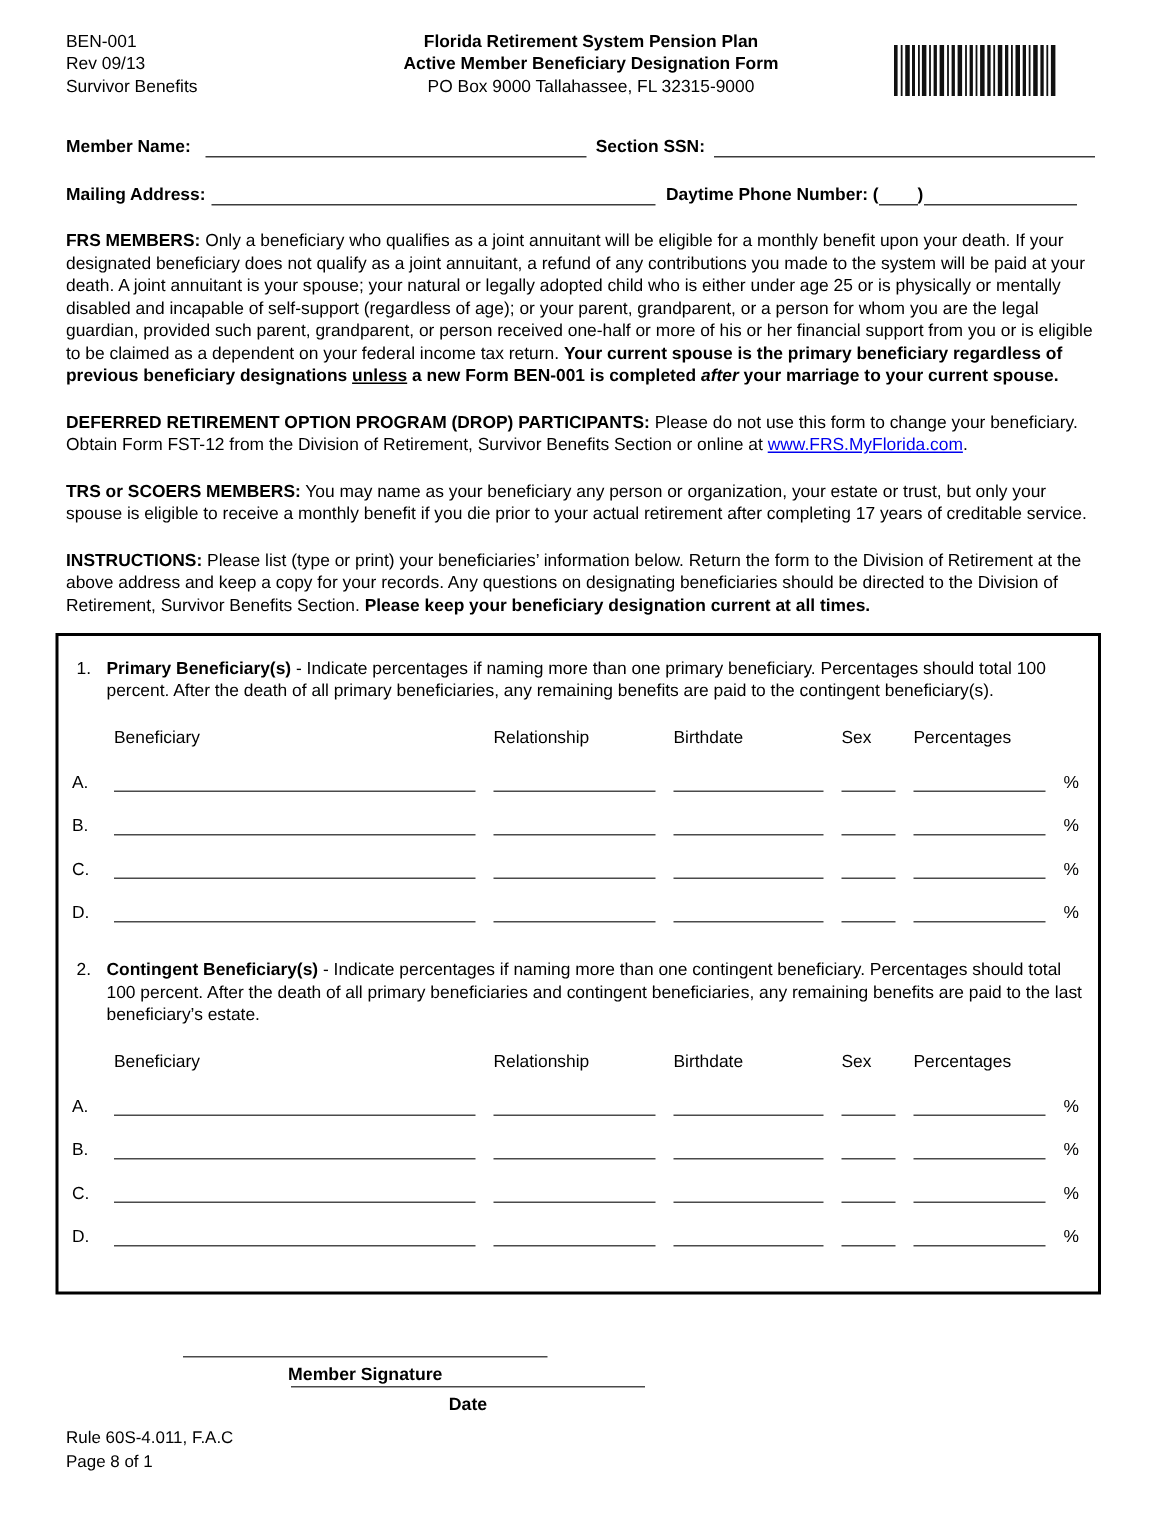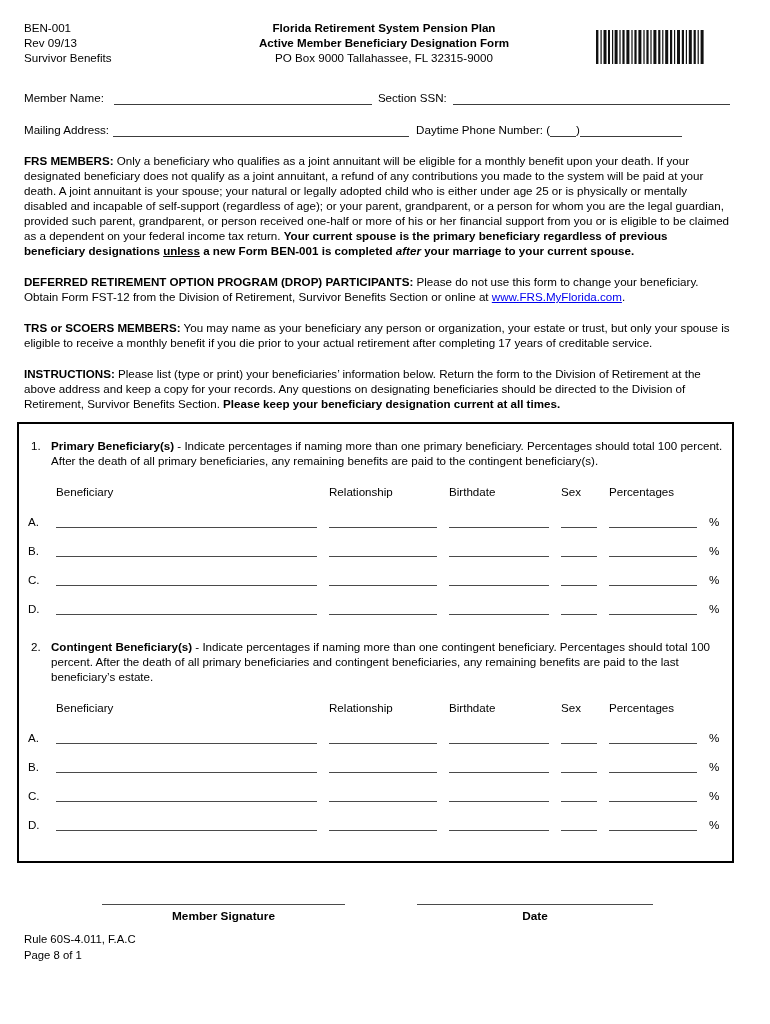--- a/index.html
+++ b/index.html
@@ -2,34 +2,34 @@
 <html><head>
 <meta charset="utf-8">
 <style>
   * { margin:0; padding:0; box-sizing:border-box; }
   html,body { background:#ffffff; }
   .page {
     width:770px; height:1024px; background:#ffffff; position:relative;
     font-family:"Liberation Sans", sans-serif; font-size:11.6px; color:#000;
     overflow:hidden;
   }
-  .content { padding:20px 40px 0 24px; }
+  .content { padding:20px 40px 0 44px; }
   b, .bold { font-weight:bold; }
   .it { font-style:italic; }
   .ul { text-decoration:underline; }
 
   
   .hdr { display:flex; line-height:15px; }
   .hdr-left { width:148px; }
   .hdr-center { flex:1; text-align:center; }
   .hdr-right { width:134px; display:flex; justify-content:flex-start; }
   .hdr-right svg { margin-top:10px; }
 
   
-  .field-row { display:flex; align-items:center; }
+  .field-row { display:flex; align-items:center;font-weight:bold; }
   .row-name { margin-top:26px; }
   .row-addr { margin-top:18px; }
   .flabel { white-space:nowrap; padding-bottom:1px; }
   .fline { border-bottom:1px solid #3c3c3c; height:14px; }
   .w-line1 { flex:1; margin-left:10px; max-width:258px; }
   .w-line2 { flex:1; margin-left:6px; }
   .w-line3 { flex:1; margin-left:4px; max-width:296px; }
   .paren-line { width:26px; }
   .phone-end { width:102px; }
   .phone-label { margin-left:7px; }
@@ -50,21 +50,21 @@
   .tbl-grid { display:grid; grid-template-columns:16px 1fr 108px 100px 36px 88px 14px;
     column-gap:12px; align-items:end; }
   .col-head { margin-top:17px; line-height:14px; }
   .col-head span { text-align:left; }
   .bene-row { height:29px; }
   .rline { border-bottom:1.4px solid #4a4a4a; height:16px; }
   .row-letter { padding-bottom:0px; }
   .pct-sym { padding-bottom:0px; }
 
   
-  .sig-row { display:flex; margin-top:40px; padding-left:78px; }
+  .sig-row { display:flex; margin-top:40px; padding-left:78px;flex-direction:column; }
   .sig-block { width:243px; }
   .sig-block + .sig-block { margin-left:72px; width:236px; }
   .sig-line { border-bottom:1.6px solid #4a4a4a; height:2px; }
   .sig-label { text-align:center; font-weight:bold; margin-top:4px; font-size:11.8px; }
   .rule-text { margin-top:8px; font-size:11.3px; line-height:16px; }
   .page-text { font-size:11.3px; line-height:16px; }
 </style>
 </head>
 <body>
 

